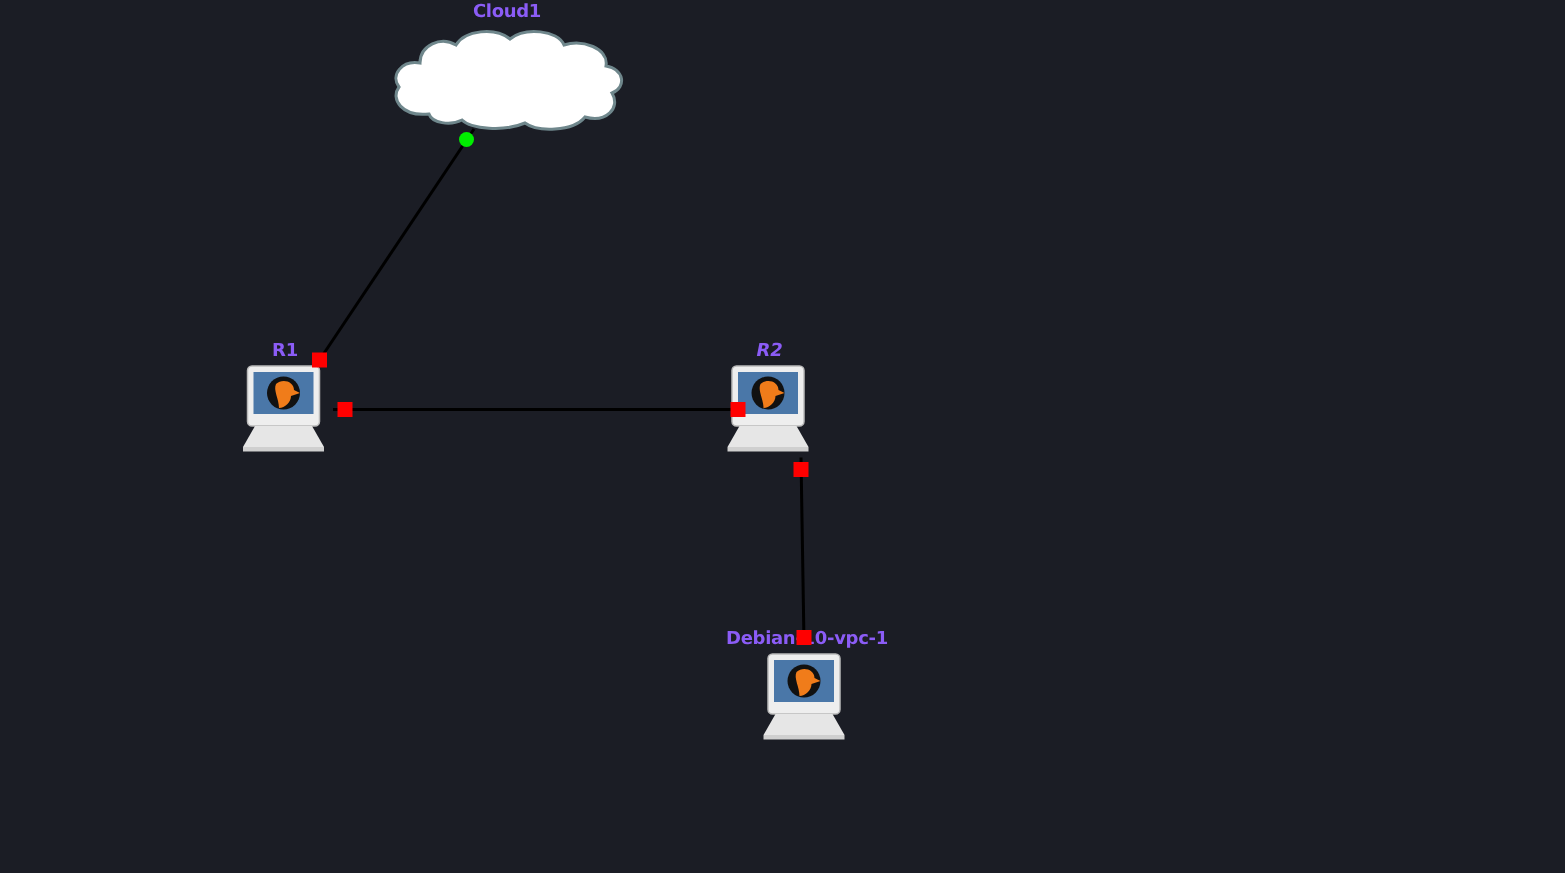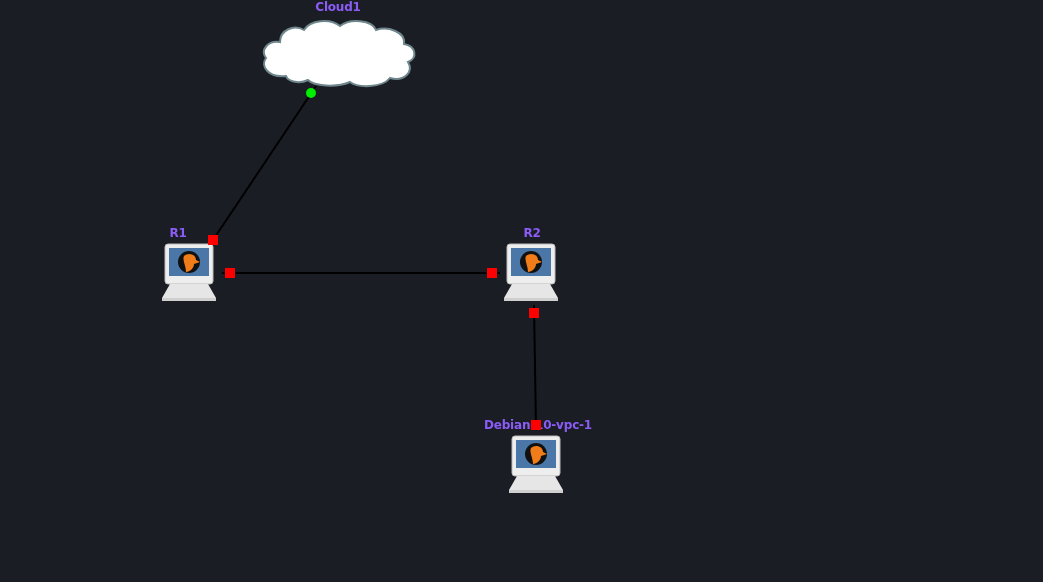--- a/index.html
+++ b/index.html
@@ -36,32 +36,32 @@
   </svg>
 
   <div class="node" style="left:258px;top:0;width:162px;height:90px;">
     <span class="node-label" style="left:80px;top:0px;">Cloud1</span>
     <svg width="162" height="72" style="position:absolute;left:0;top:16px;" viewBox="0 0 162 72">
       <path d="M28,60 C10,62 2,50 8,42 C2,34 10,24 22,26 C22,14 36,8 46,14 C52,4 72,2 82,10 C92,2 114,4 118,14 C130,10 148,16 146,28 C158,30 160,42 150,46 C156,56 146,66 132,62 C124,72 100,72 92,66 C78,72 56,70 50,64 C42,68 30,66 28,60 Z" fill="#ffffff" stroke="#6f878c" stroke-width="2"></path>
     </svg>
   </div>
 
   <div class="node" style="left:156px;top:226px;width:70px;height:80px;">
-    <span class="node-label" style="left:22px;top:0px;">R1</span>
+    <span class="node-label" style="left:34px;top:0px;">R1</span>
     <svg width="70" height="62" viewBox="0 0 70 62" style="position:absolute;left:0;top:16px;">
       <rect x="9" y="2" width="48" height="40" rx="3" fill="#eeeeee" stroke="#bbbbbb"></rect>
       <rect x="13" y="6" width="40" height="28" fill="#4a77a8"></rect>
       <circle cx="33" cy="20" r="11" fill="#111"></circle>
       <path d="M28,14 C32,10 40,12 40,18 L44,20 L38,22 C38,26 34,30 30,30 C30,24 26,18 28,14 Z" fill="#f07c1a"></path>
       <path d="M14,42 L52,42 L60,56 L6,56 Z" fill="#e6e6e6"></path>
       <path d="M6,56 L60,56 L60,59 L6,59 Z" fill="#cfcfcf"></path>
     </svg>
   </div>
 
-  <div class="node" style="left:498px;top:226px;width:70px;height:80px;">
+  <div class="node" style="left:479px;top:226px;width:70px;height:80px;font-style:italic;">
     <span class="node-label" style="left:34px;top:0px;">R2</span>
     <svg width="70" height="62" viewBox="0 0 70 62" style="position:absolute;left:0;top:16px;">
       <rect x="9" y="2" width="48" height="40" rx="3" fill="#eeeeee" stroke="#bbbbbb"></rect>
       <rect x="13" y="6" width="40" height="28" fill="#4a77a8"></rect>
       <circle cx="33" cy="20" r="11" fill="#111"></circle>
       <path d="M28,14 C32,10 40,12 40,18 L44,20 L38,22 C38,26 34,30 30,30 C30,24 26,18 28,14 Z" fill="#f07c1a"></path>
       <path d="M14,42 L52,42 L60,56 L6,56 Z" fill="#e6e6e6"></path>
       <path d="M6,56 L60,56 L60,59 L6,59 Z" fill="#cfcfcf"></path>
     </svg>
   </div>

